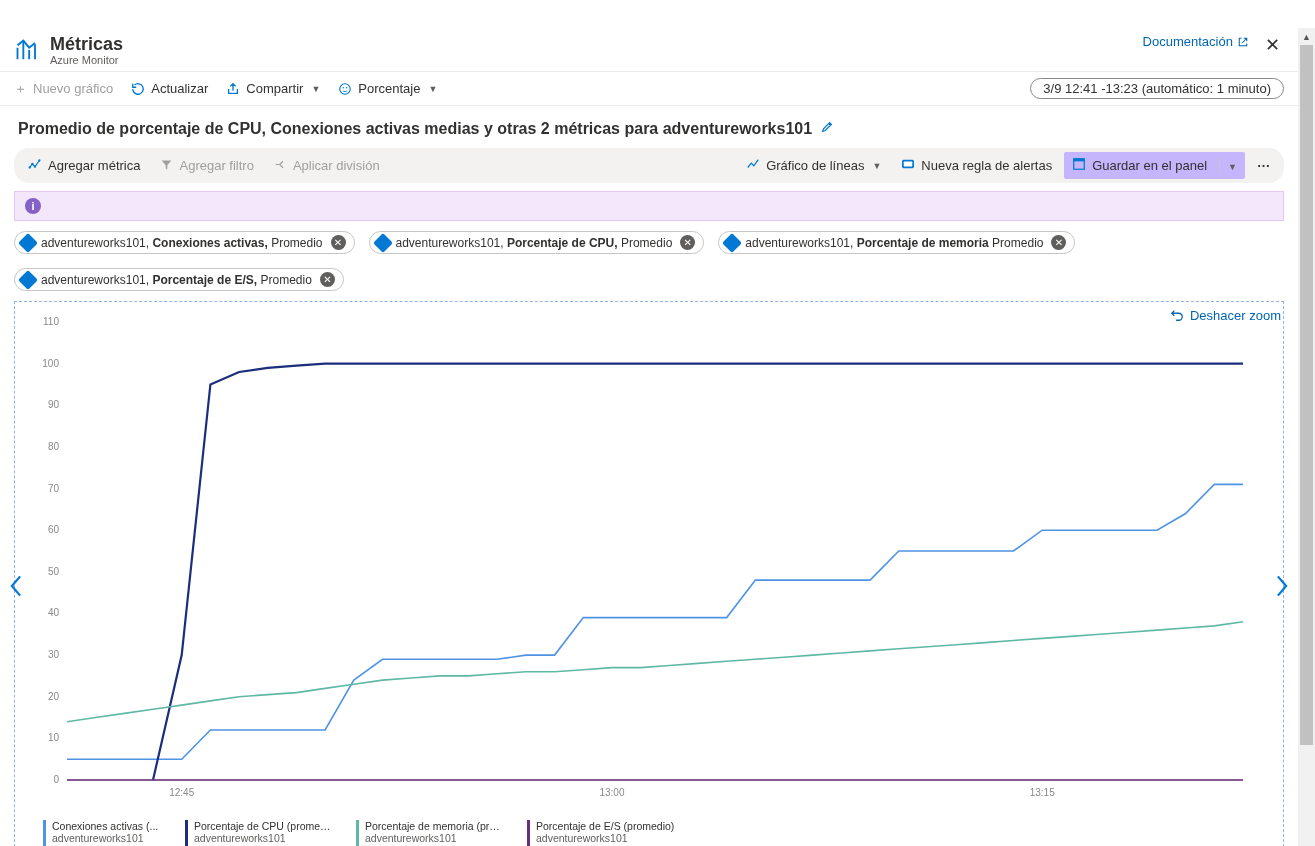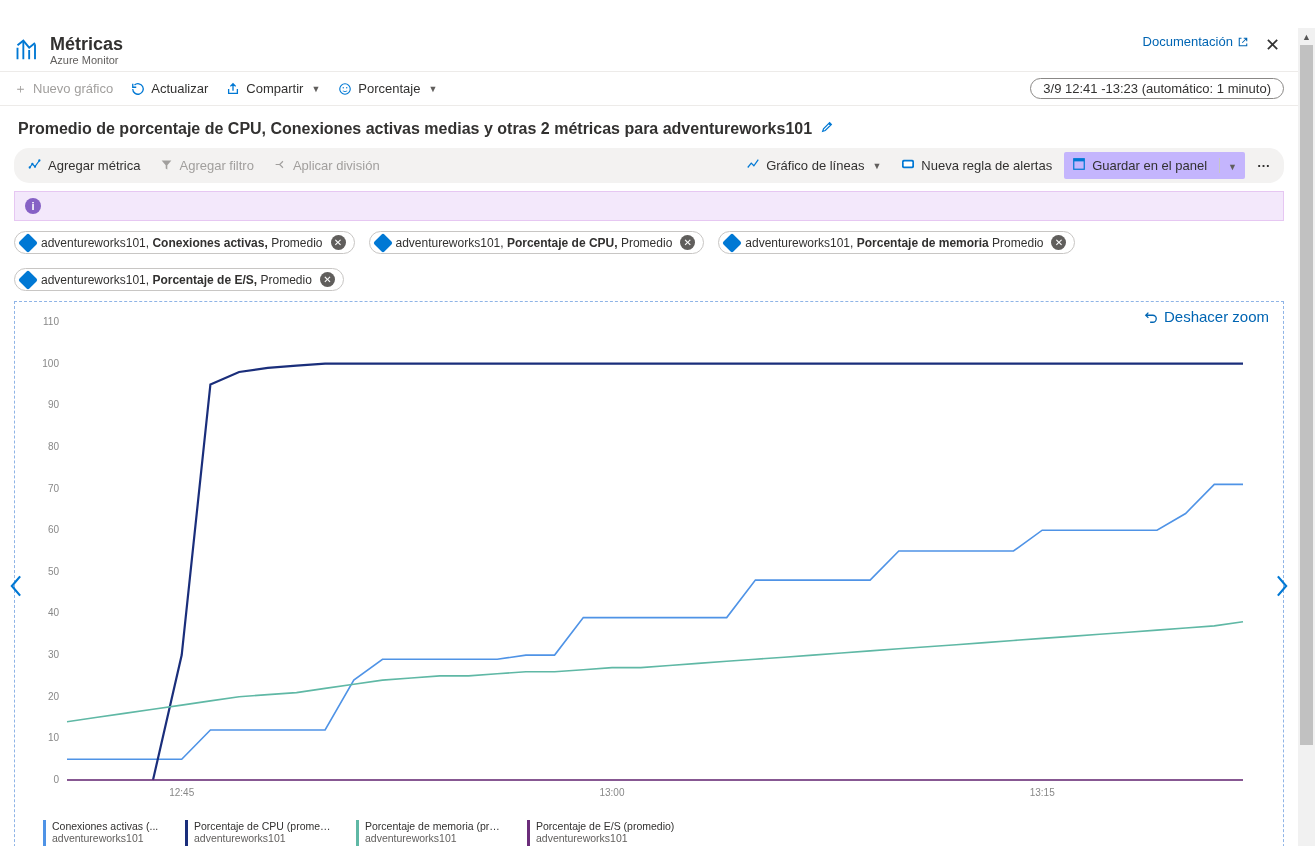--- a/index.html
+++ b/index.html
@@ -41,21 +41,21 @@
   .notice .dot{width:16px;height:16px;border-radius:50%;background:#8661c5;color:#fff;display:flex;align-items:center;justify-content:center;font-size:11px;font-weight:bold;}
   
   .pills { display:flex; gap:14px; padding:10px 14px 4px 14px; flex-wrap:wrap;}
   .pill { border:1px solid #c8c6c4; border-radius:14px; padding:3px 8px 3px 6px; display:inline-flex; align-items:center; gap:6px; font-size:12px; cursor:pointer;}
   .pill .res{width:14px;height:14px;background:#0078d4;transform:rotate(45deg);border-radius:2px;display:inline-block;}
   .pill .x{width:15px;height:15px;border-radius:50%;background:#605e5c;color:#fff;display:inline-flex;align-items:center;justify-content:center;font-size:10px;margin-left:2px;}
   
   .chartwrap { position:relative; margin:6px 14px 10px 14px; border:1px dashed #8fb4e6; height:576px; }
   .nav-arrow{position:absolute; top:50%; transform:translateY(-50%); font-size:22px; color:#0078d4; cursor:pointer; padding:6px;}
   .nav-left{left:-12px;} .nav-right{right:-12px;}
-  .undo{ position:absolute; right:14px; top:6px; color:#0065b3; font-size:15px; display:flex; align-items:center; gap:6px; cursor:pointer;}
+  .undo{ position:absolute; right:2px; top:6px; color:#0065b3; font-size:13px; display:flex; gap:6px; cursor:pointer;}
   svg.chart{display:block;}
   .legend { position:absolute; left:28px; bottom:8px; right:10px; display:flex; gap:22px; }
   .leg { border-left:3px solid; padding-left:6px; min-width:120px;}
   .leg .l1{font-size:10.5px; color:#323130; white-space:nowrap; max-width:140px; overflow:hidden; text-overflow:ellipsis;}
   .leg .l2{font-size:10.5px; color:#605e5c;}
   .leg .val{font-size:19px; font-weight:400; margin-top:2px;}
   .leg .val .u{font-size:11px;}
   .chev{font-size:9px; color:#605e5c; margin-left:2px;}
 </style>
 </head>

